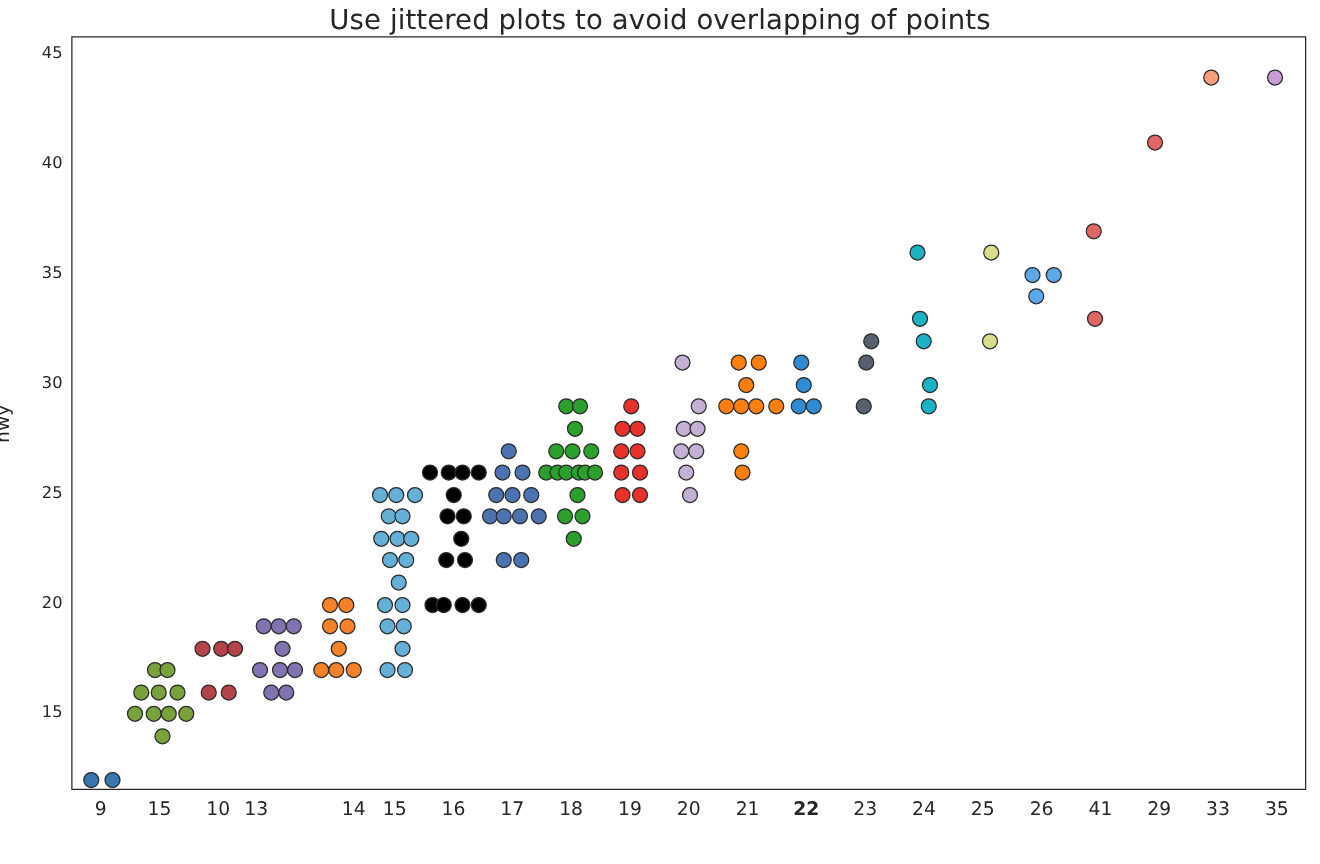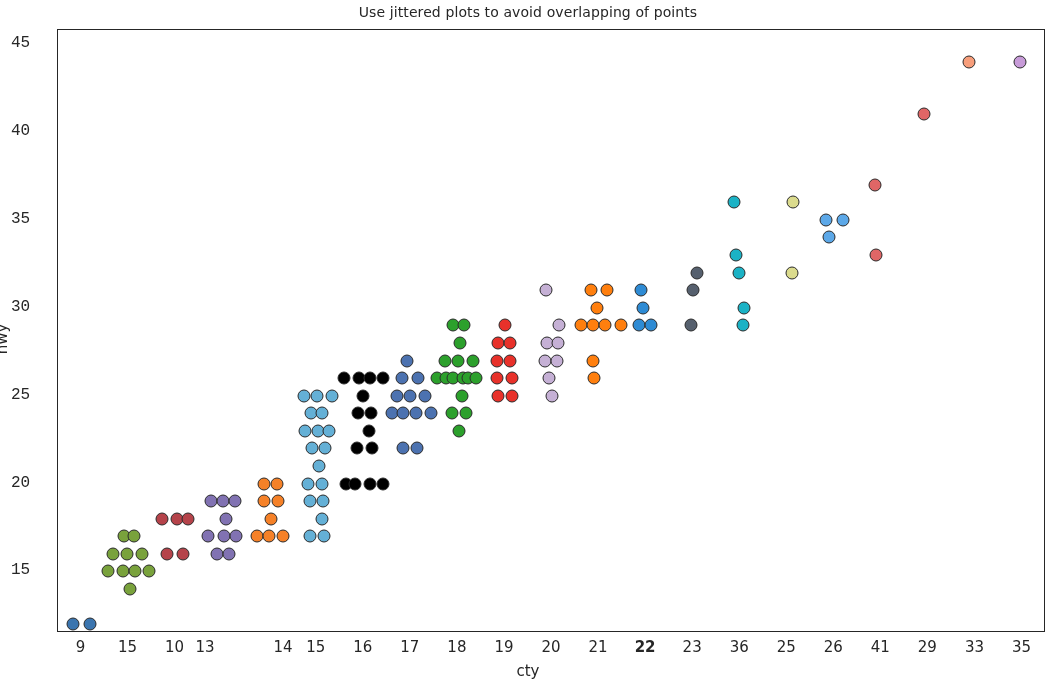--- a/index.html
+++ b/index.html
@@ -18,21 +18,21 @@
     width: 1056px;
     height: 691px;
     background: #ffffff;
   }
   #chart-title {
     position: absolute;
     left: 0;
     top: 4px;
     width: 1056px;
     text-align: center;
-    font-size: 14px;
+    font-size: 22px;
     color: #262626;
     letter-spacing: 0.1px;
     white-space: nowrap;
   }
   #plot-frame {
     position: absolute;
     left: 57px;
     top: 29px;
     width: 988px;
     height: 603px;
@@ -54,26 +54,26 @@
     height: 13px;
     border-radius: 50%;
     border: 1px solid #2b2b2b;
     box-sizing: border-box;
     transform: translate(-50%, -50%);
   }
   .ytick-label {
     position: absolute;
     right: 0;
     width: 46px;
-    font-size: 16px;
+    text-align: right;
+    font-size: 13px;
     color: #262626;
     transform: translateY(-50%);
     padding-right: 7px;
     box-sizing: border-box;
-    font-family: Liberation Mono, monospace;
   }
   #y-axis-area {
     position: absolute;
     left: 0;
     top: 0;
     width: 57px;
     height: 691px;
   }
   .xtick-label {
     position: absolute;
@@ -261,36 +261,35 @@
         <div class="pt" style="background: rgb(92, 168, 232); left: 768.12px; top: 189.866px;"></div>
         <div class="pt" style="background: rgb(92, 168, 232); left: 784.927px; top: 189.866px;"></div>
         <div class="pt" style="background: rgb(224, 102, 102); left: 817.887px; top: 225.026px;"></div>
         <div class="pt" style="background: rgb(224, 102, 102); left: 817.413px; top: 154.706px;"></div>
         <div class="pt" style="background: rgb(224, 102, 102); left: 866.263px; top: 84.3848px;"></div>
         <div class="pt" style="background: rgb(247, 158, 123); left: 911.06px; top: 31.6443px;"></div>
         <div class="pt" style="background: rgb(199, 155, 216); left: 961.658px; top: 31.6443px;"></div>
       </div>
   </div>
 
-  <div id="x-axis-title">cty</div>
 
 <div class="xtick-label" style="left: 80.5238px;">9</div>
     <div class="xtick-label" style="left: 127.571px;">15</div>
     <div class="xtick-label" style="left: 174.619px;">10</div>
     <div class="xtick-label" style="left: 205px;">13</div>
     <div class="xtick-label" style="left: 283px; text-align: center;">14</div>
     <div class="xtick-label" style="left: 315.762px;">15</div>
     <div class="xtick-label" style="left: 362.81px;">16</div>
     <div class="xtick-label" style="left: 409.857px;">17</div>
     <div class="xtick-label" style="left: 456.905px;">18</div>
     <div class="xtick-label" style="left: 503.952px;">19</div>
     <div class="xtick-label" style="left: 551px;">20</div>
     <div class="xtick-label" style="left: 598.048px;">21</div>
     <div class="xtick-label" style="left: 645.095px; font-weight: bold;">22</div>
     <div class="xtick-label" style="left: 692.143px;">23</div>
-    <div class="xtick-label" style="left: 739.19px;">36</div>
+    <div class="xtick-label" style="left: 739.19px;">24</div>
     <div class="xtick-label" style="left: 786.238px;">25</div>
     <div class="xtick-label" style="left: 833.286px;">26</div>
     <div class="xtick-label" style="left: 880.333px;">41</div>
     <div class="xtick-label" style="left: 927.381px;">29</div>
     <div class="xtick-label" style="left: 974.429px;">33</div>
     <div class="xtick-label" style="left: 1021.48px;">35</div>
   </div>
 
 </body></html>

